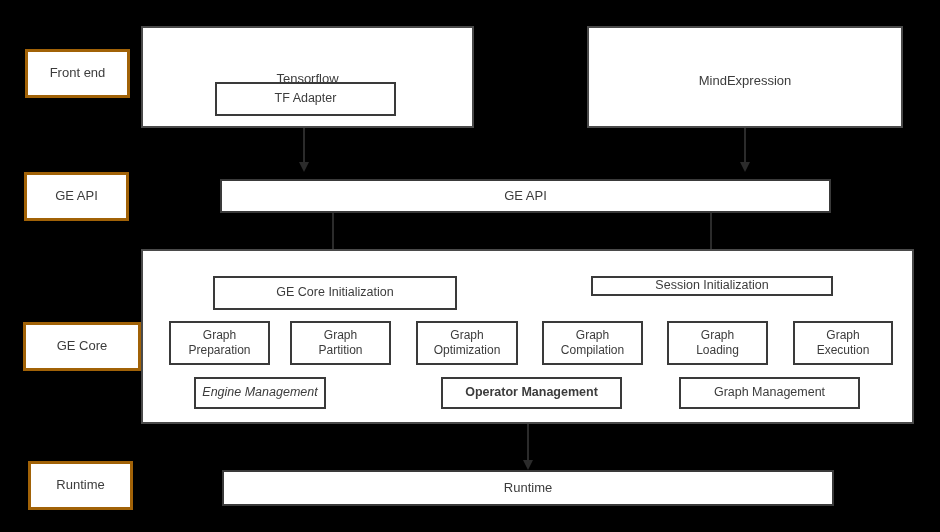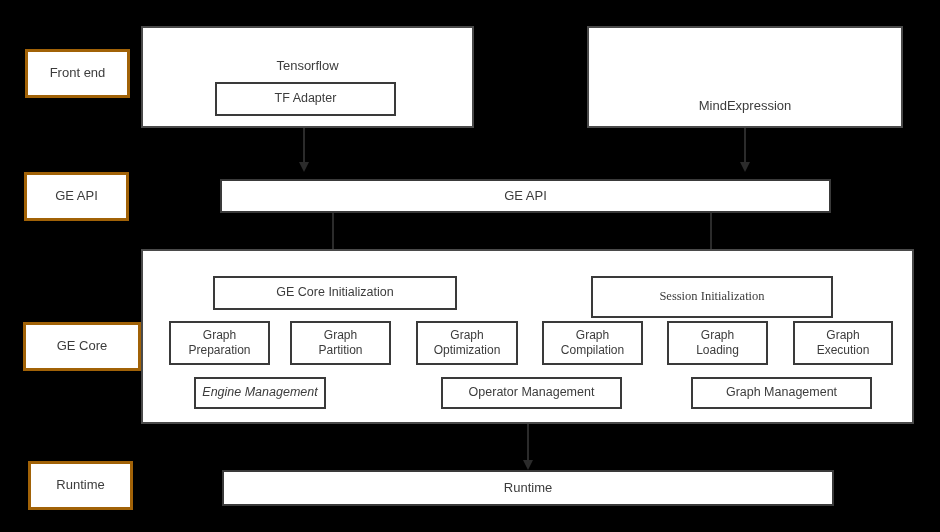--- a/index.html
+++ b/index.html
@@ -87,28 +87,28 @@
     <span>GE API</span>
   </div>
   <div class="box stage-label" style="left:23px; top:322px; width:118px; height:49px;">
     <span>GE Core</span>
   </div>
   <div class="box stage-label" style="left:28px; top:461px; width:105px; height:49px;">
     <span>Runtime</span>
   </div>
 
   <div class="box group-box" style="left:141px; top:26px; width:333px; height:102px;">
-    <div class="group-title" style="top:30px;">Tensorflow</div>
+    <div class="group-title" style="top:43px;">Tensorflow</div>
     <div class="box inner" style="left:72px; top:54px; width:181px; height:34px;">
       <span>TF Adapter</span>
     </div>
   </div>
 
   <div class="box group-box" style="left:587px; top:26px; width:316px; height:102px;">
-    <div class="group-title" style="top:45px;margin-top:25px;">MindExpression</div>
+    <div class="group-title" style="top:45px;">MindExpression</div>
   </div>
 
   <div class="arrow" style="left:304px; top:128px;">
     <div class="shaft" style="height:34px;"></div>
     <div class="head" style="top:34px;"></div>
   </div>
   <div class="arrow" style="left:745px; top:128px;">
     <div class="shaft" style="height:34px;"></div>
     <div class="head" style="top:34px;"></div>
   </div>
@@ -124,21 +124,21 @@
   <div class="arrow" style="left:711px; top:213px;">
     <div class="shaft" style="height:52px;"></div>
     <div class="head" style="top:52px;"></div>
   </div>
 
   <div class="box group-box" style="left:141px; top:249px; width:773px; height:175px;">
 
     <div class="box inner" style="left:70px; top:25px; width:244px; height:34px;">
       <span>GE Core Initialization</span>
     </div>
-    <div class="box inner" style="left:448px; top:25px; width:242px; height:42px;font-family:Liberation Serif, serif;">
+    <div class="box inner" style="left:448px; top:25px; width:242px; height:20px;">
       <span>Session Initialization</span>
     </div>
 
     <div class="box twoline" style="left:26px; top:70px; width:101px; height:44px;">
       <span>Graph
 Preparation</span>
     </div>
     <div class="box twoline" style="left:147px; top:70px; width:101px; height:44px;">
       <span>Graph
 Partition</span>
@@ -156,24 +156,24 @@
 Loading</span>
     </div>
     <div class="box twoline" style="left:650px; top:70px; width:100px; height:44px;">
       <span>Graph
 Execution</span>
     </div>
 
     <div class="box inner" style="left:51px; top:126px; width:132px; height:32px;font-style:italic;">
       <span>Engine Management</span>
     </div>
-    <div class="box inner" style="left:298px; top:126px; width:181px; height:32px;">
+    <div class="box inner" style="left:298px; top:126px; width:181px; height:32px;font-weight:bold;">
       <span>Operator Management</span>
     </div>
-    <div class="box inner" style="left:548px; top:126px; width:181px; height:32px;">
+    <div class="box inner" style="left:536px; top:126px; width:181px; height:32px;">
       <span>Graph Management</span>
     </div>
   </div>
 
   <div class="arrow" style="left:528px; top:424px;">
     <div class="shaft" style="height:36px;"></div>
     <div class="head" style="top:36px;"></div>
   </div>
 
   <div class="box bar" style="left:222px; top:470px; width:612px; height:36px;">

